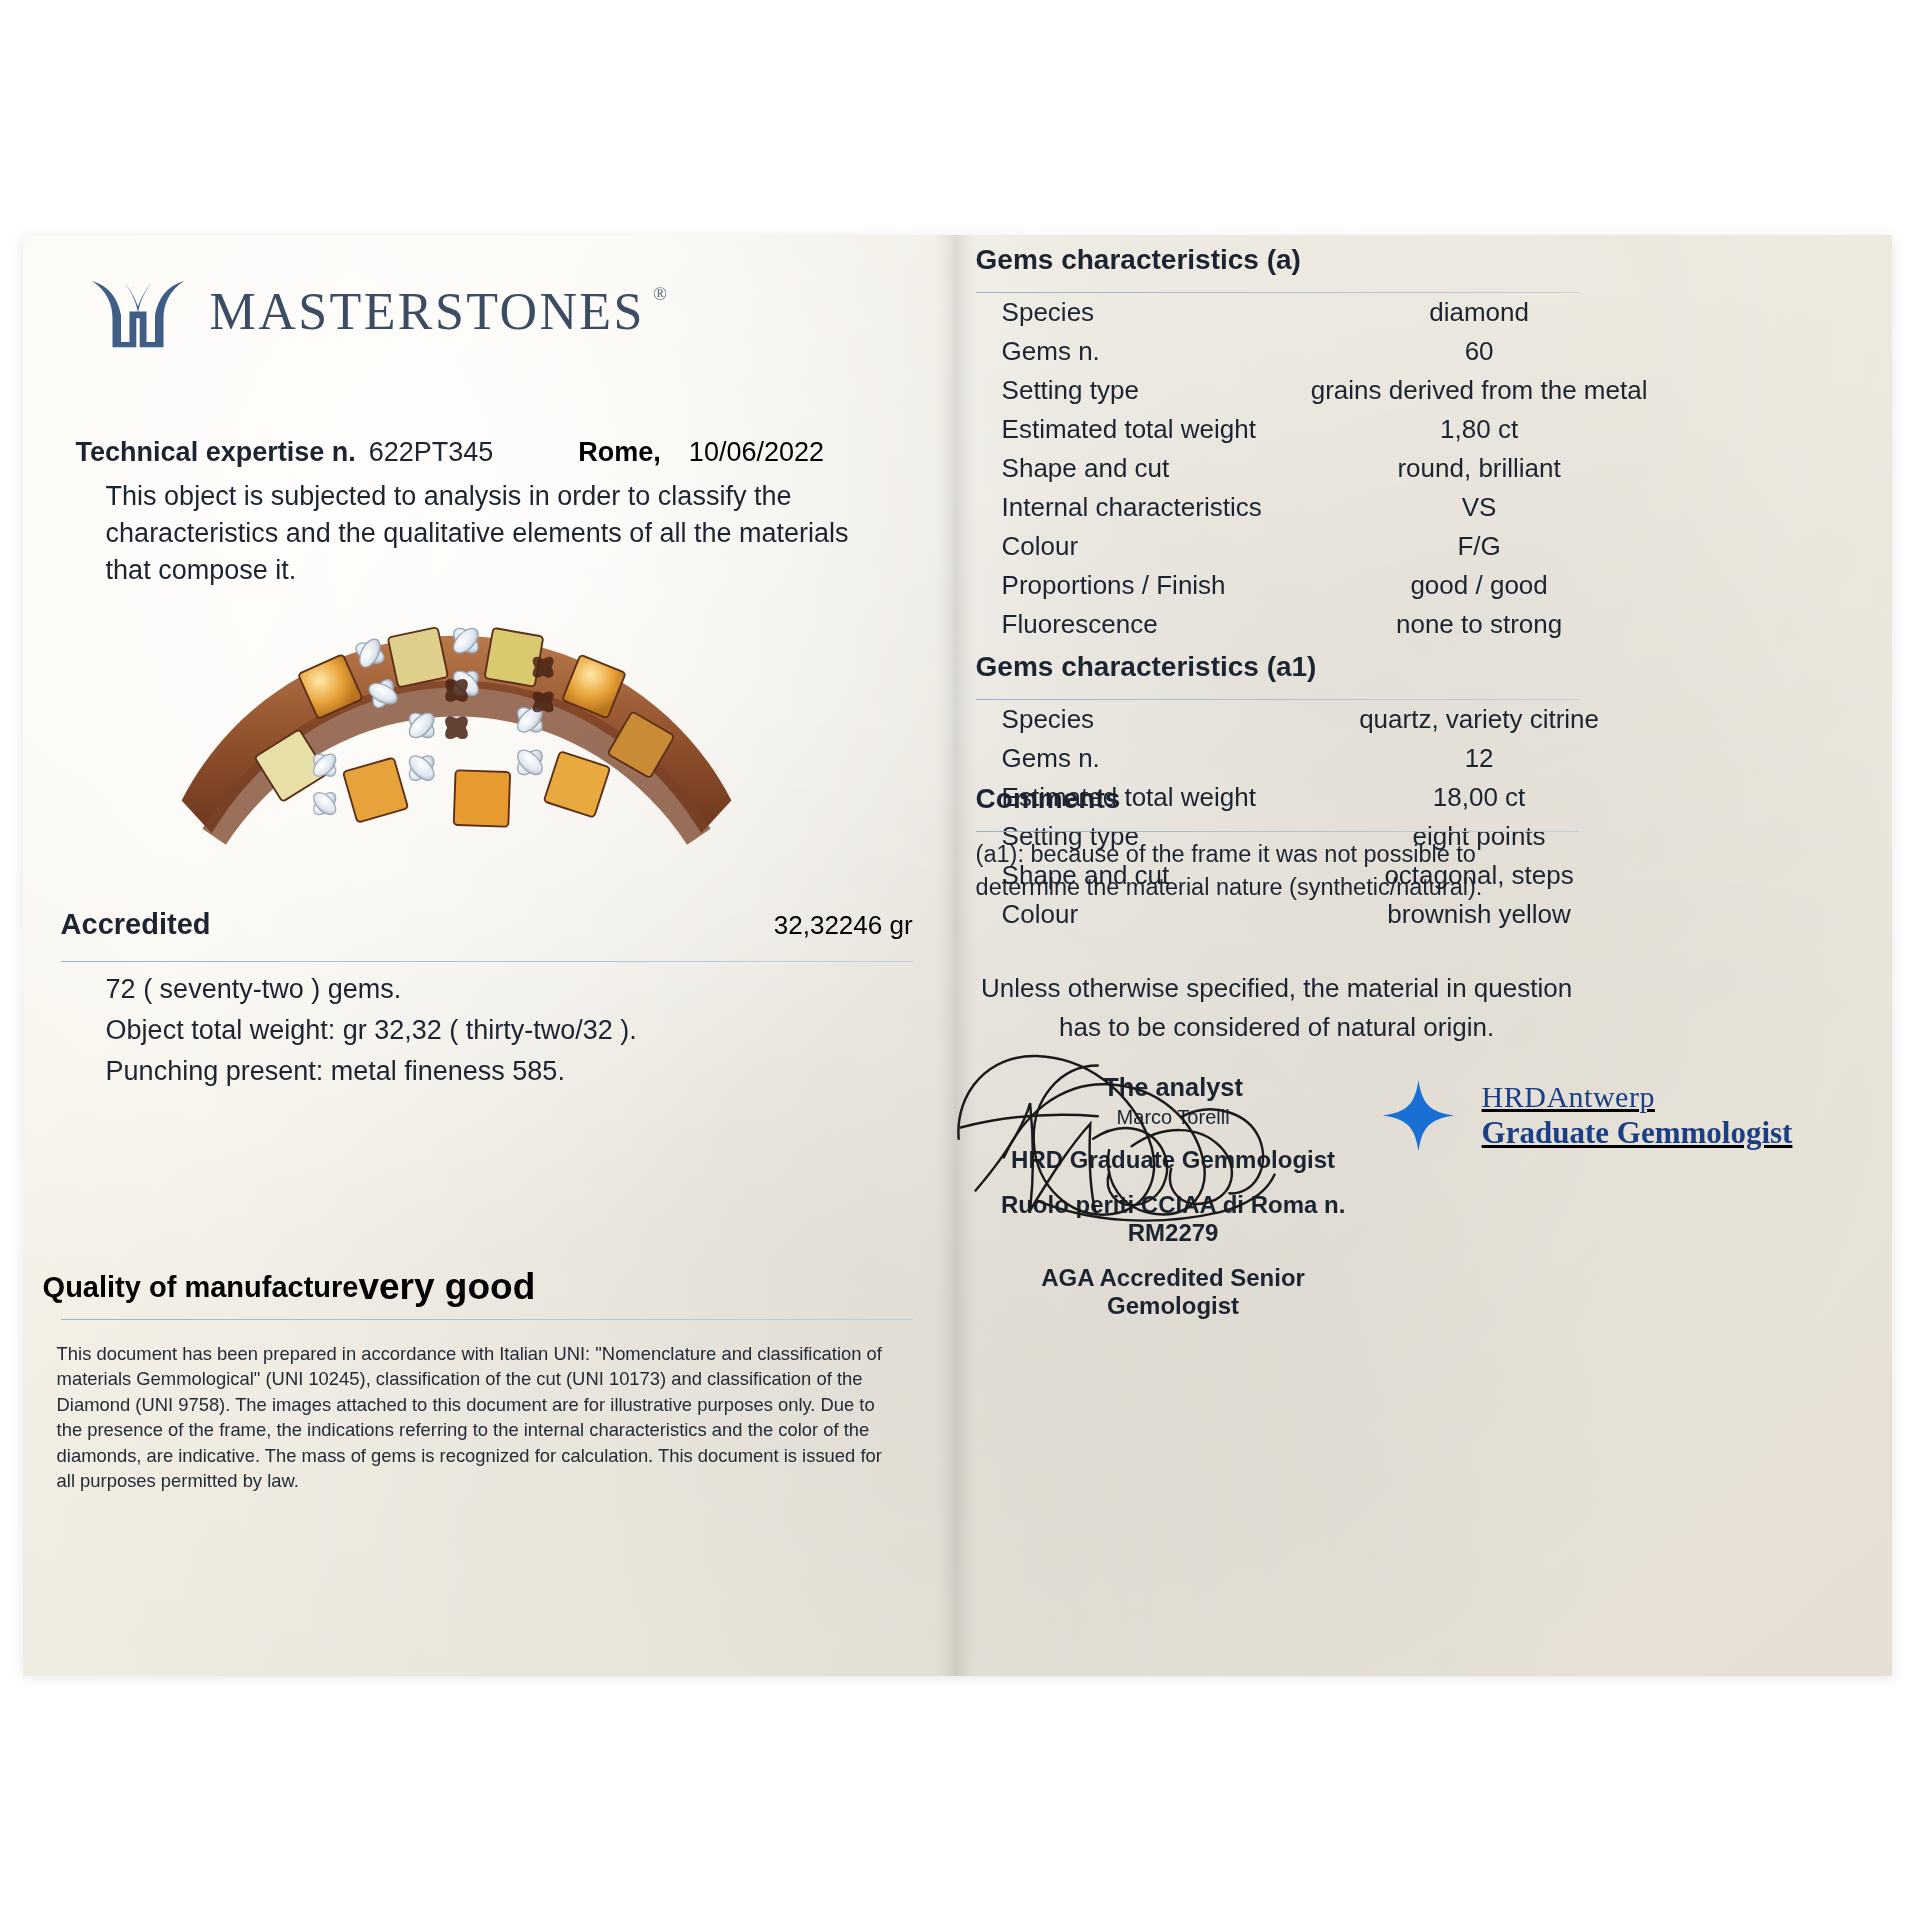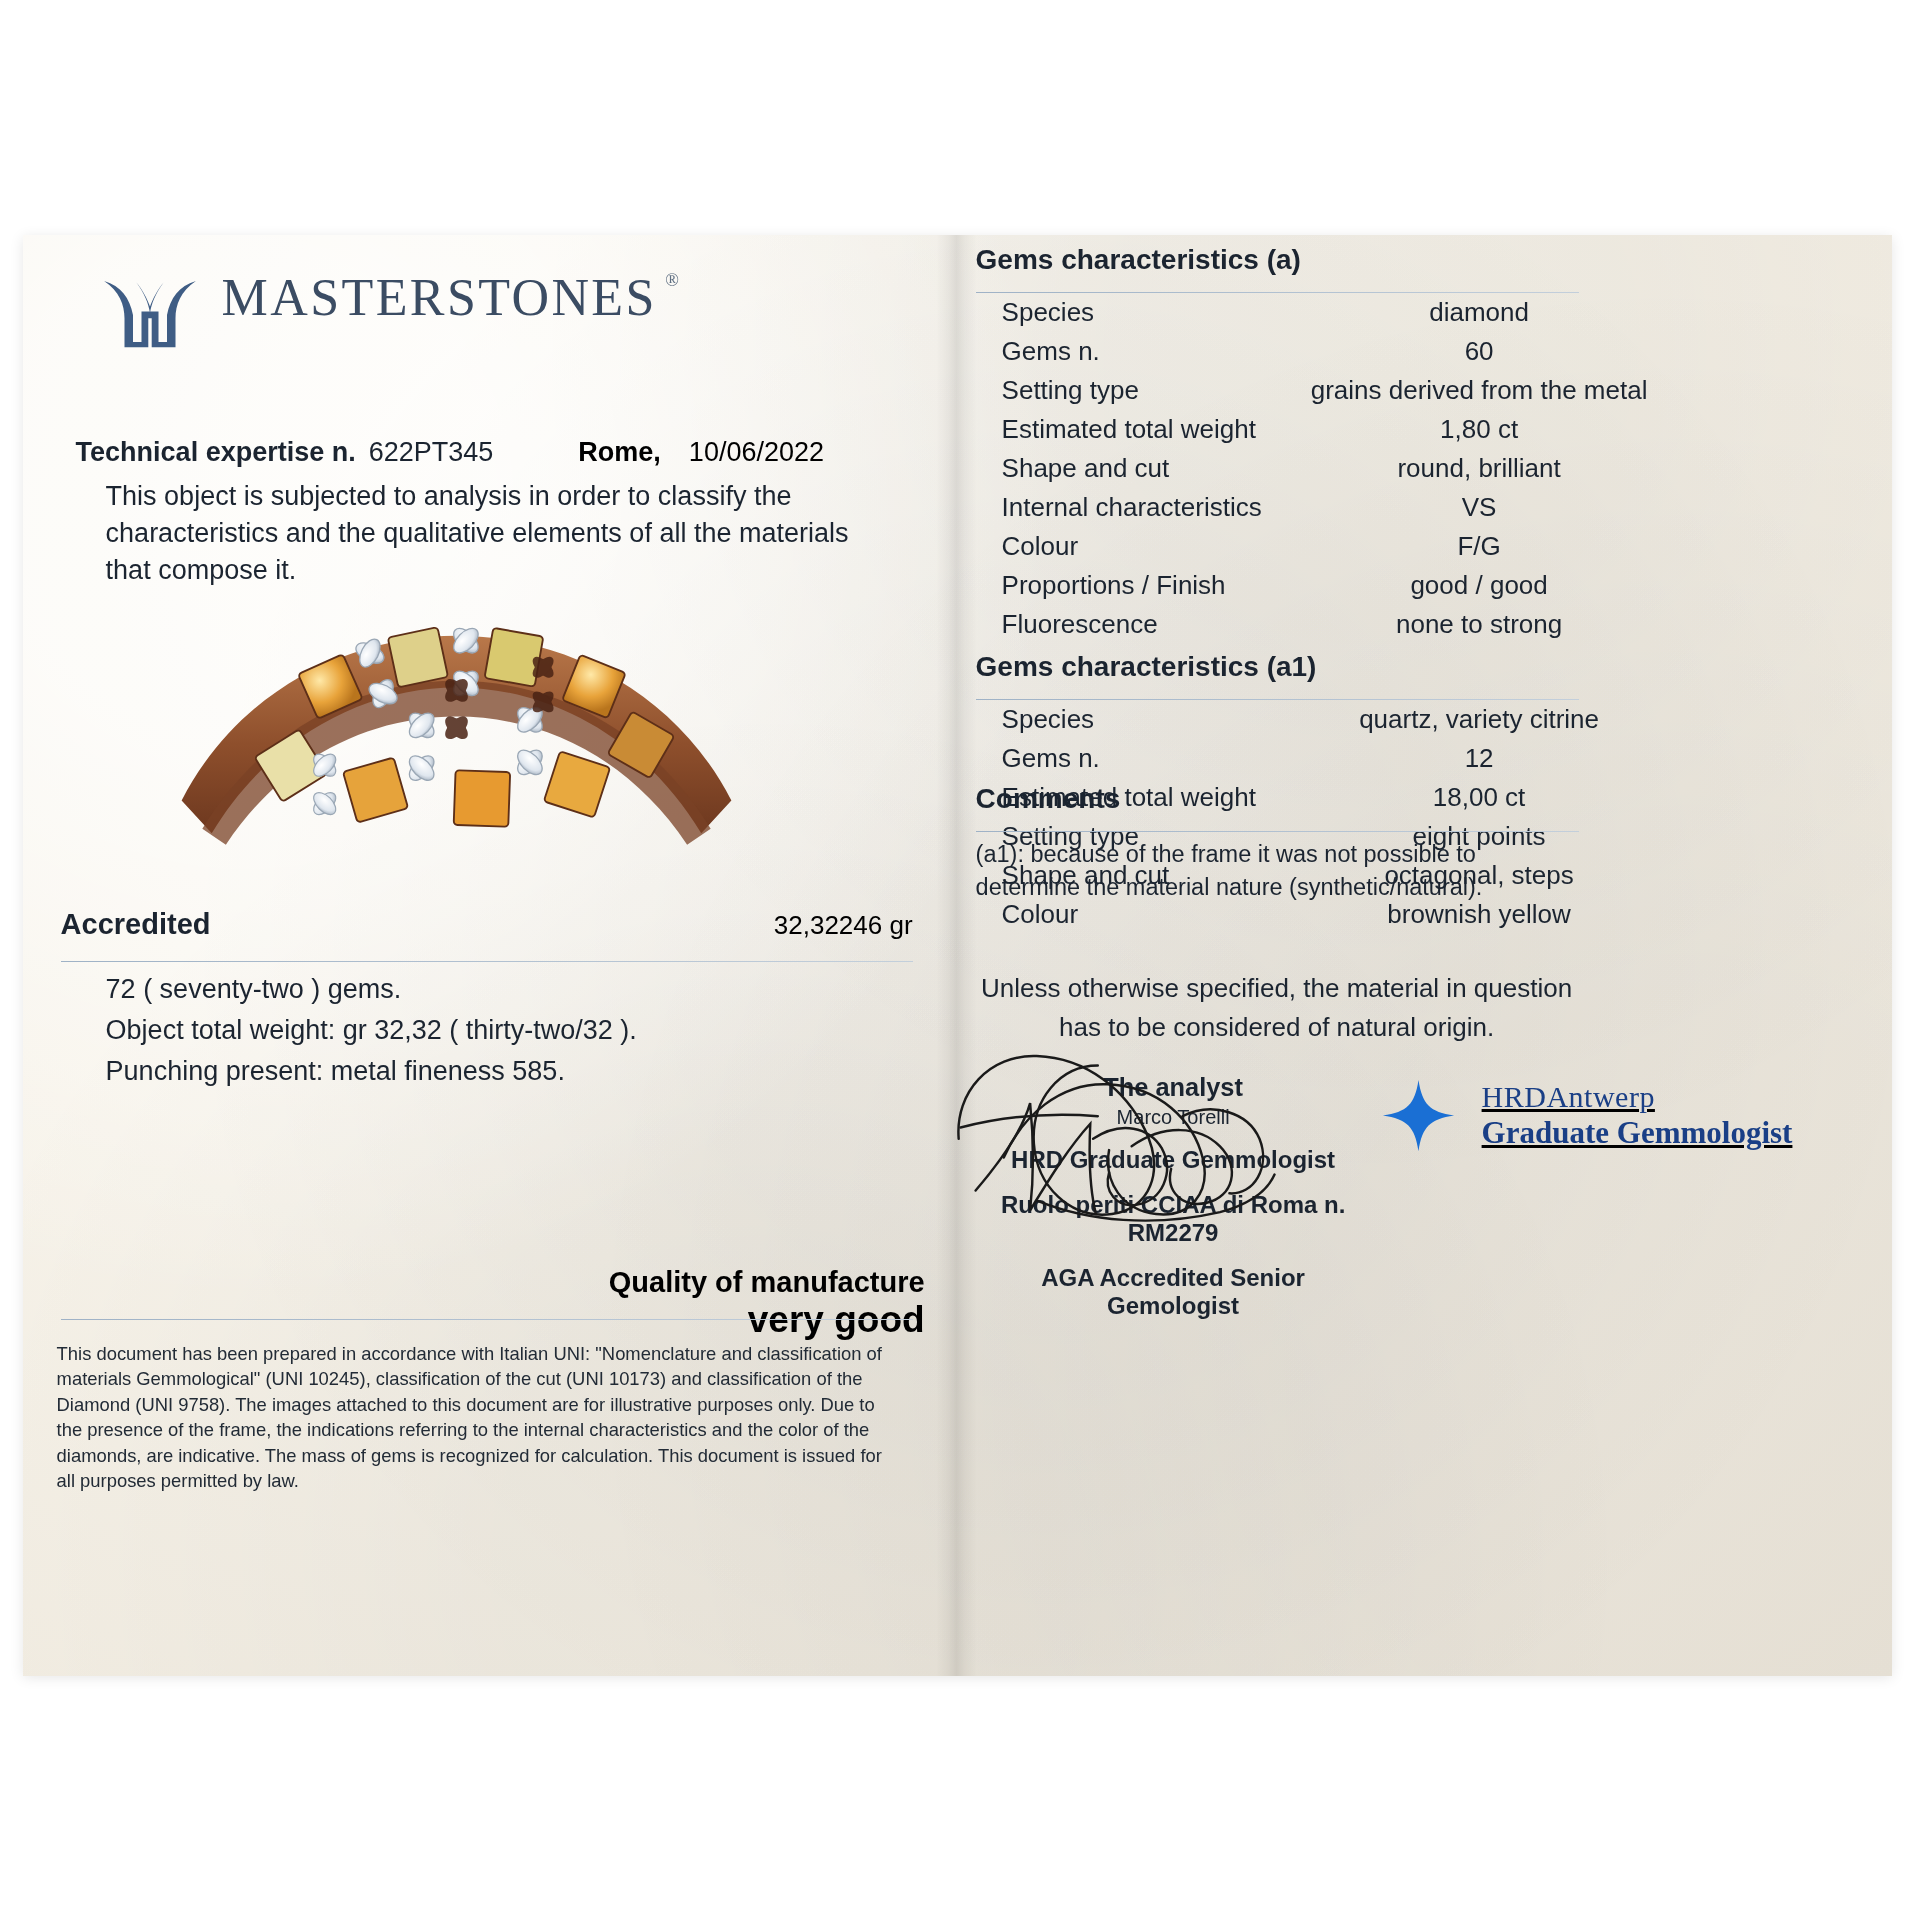--- a/index.html
+++ b/index.html
@@ -69,24 +69,24 @@
   }
   .rule {
     height: 1.9px;
     background: linear-gradient(to right, #9fb2c6, #c3cfdb);
     border: 0;
   }
 
   
   #logo-wrap {
     position: absolute;
-    left: 76px;
+    left: 64px;
     top: 33px;
     display: flex;
-    align-items: flex-start;
+    align-items: center;
   }
   #logo-mark { width: 102px; height: 87px; }
   #logo-text {
     margin-left: 21px;
     font-family: "Liberation Serif", serif;
     font-size: 52px;
     letter-spacing: 2.4px;
     color: #3b4c63;
     position: relative;
   }
@@ -152,27 +152,26 @@
     left: 83px;
     top: 734px;
     width: 810px;
     font-size: 27px;
     line-height: 41px;
     color: #1b2430;
   }
 
   #qom-row {
     position: absolute;
-    left: 50px;
+    left: 20px;
     top: 1031px;
     width: 852px;
     display: flex;
     font-size: 29px;
-    align-items: flex-end;
-    flex-direction: column;
+    align-items: center;
   }
   #qom-value { font-weight: bold; font-size: 37px; }
   #qom-rule {
     position: absolute;
     left: 38px;
     top: 1076px;
     width: 852px;
   }
 
   #legal {

